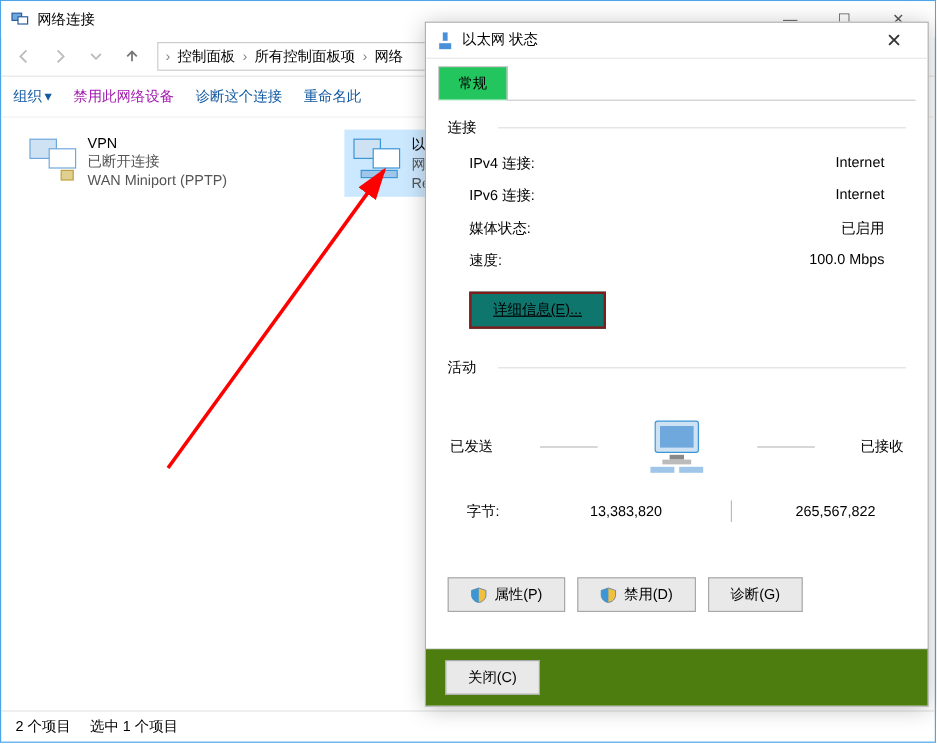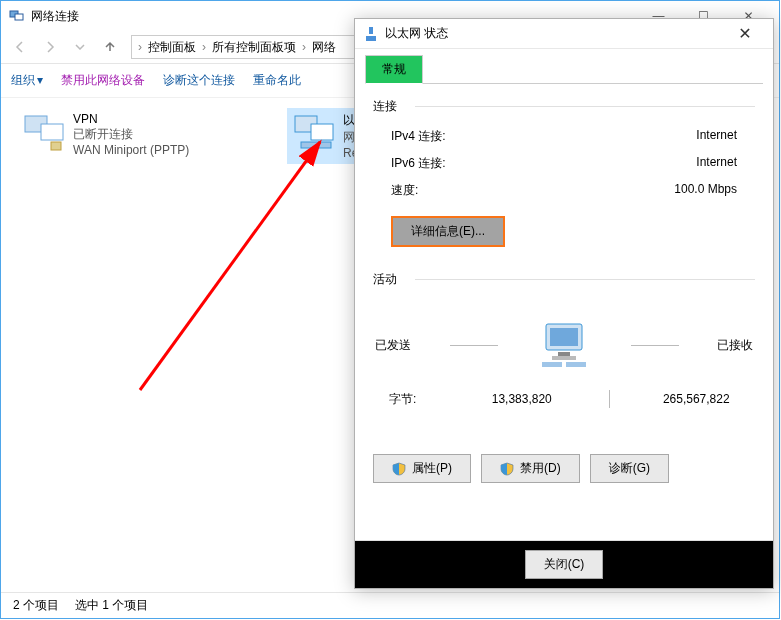--- a/index.html
+++ b/index.html
@@ -45,34 +45,34 @@
     .tabline { border-bottom: 1px solid #ccc; margin: 0 10px; }
 
     .section-head { color: #000; padding: 14px 18px 8px 18px; position: relative; }
     .section-head::after { content: ""; position: absolute; left: 60px; right: 18px; top: 22px; height: 1px; background: #e0e0e0; }
 
     .kv { display: flex; justify-content: space-between; padding: 5px 36px 5px 36px; color: #000; }
     .kv .v { color: #000; }
 
     .detailbtn-wrap { padding: 12px 0 10px 36px; }
     .btn { border: 1px solid #a8a8a8; background: #e9e9e9; padding: 5px 18px; cursor: default; display: inline-flex; align-items: center; gap: 6px; }
-    .btn.accent { border: 2px solid #f97316; background: #a3a3a3; }
+    .btn.accent { border: 2px solid #7f1d1d; background: #0f766e; text-decoration: underline; }
 
     .activity { padding: 24px 20px 10px 20px; }
     .activity .row1 { display: flex; align-items: center; justify-content: space-between; }
     .activity .line { height: 1px; background: #bbb; width: 48px; }
     .activity .monitor { width: 56px; height: 50px; display: flex; align-items: center; justify-content: center; }
     .activity .row2 { display: flex; align-items: center; padding: 20px 0 0 0; }
     .activity .row2 .label { width: 90px; color: #000; padding-left: 14px; }
     .activity .row2 .val { flex: 1; text-align: center; color: #000; }
     .activity .row2 .sep { width: 1px; height: 18px; background: #bbb; margin: 0 30px; }
 
     .btnrow { display: flex; gap: 10px; padding: 36px 18px 10px 18px; }
 
-    .dialog .footer { position: absolute; left: 0; right: 0; bottom: 0; height: 48px; display: flex; align-items: center; justify-content: center; padding: 0 16px; border-top: 1px solid #e0e0e0; background: #000000; }
+    .dialog .footer { position: absolute; left: 0; right: 0; bottom: 0; height: 48px; display: flex; align-items: center; justify-content: flex-start; padding: 0 16px; border-top: 1px solid #e0e0e0; background: #4d7c0f; }
 
     
     .arrow { position: absolute; pointer-events: none; }
 
     
     .shield { width: 14px; height: 14px; }
   </style>
 </head>
 <body>
 
@@ -209,20 +209,24 @@
   <div class="section-head">连接</div>
   <div class="kv">
       <span>IPv4 连接:</span>
       <span class="v">Internet</span>
     </div>
   <div class="kv">
       <span>IPv6 连接:</span>
       <span class="v">Internet</span>
     </div>
   <div class="kv">
+      <span>媒体状态:</span>
+      <span class="v">已启用</span>
+    </div>
+  <div class="kv">
       <span>速度:</span>
       <span class="v">100.0 Mbps</span>
     </div>
 
   <div class="detailbtn-wrap">
     <span class="btn accent">详细信息(E)...</span>
   </div>
 
   <div class="section-head">活动</div>
 

